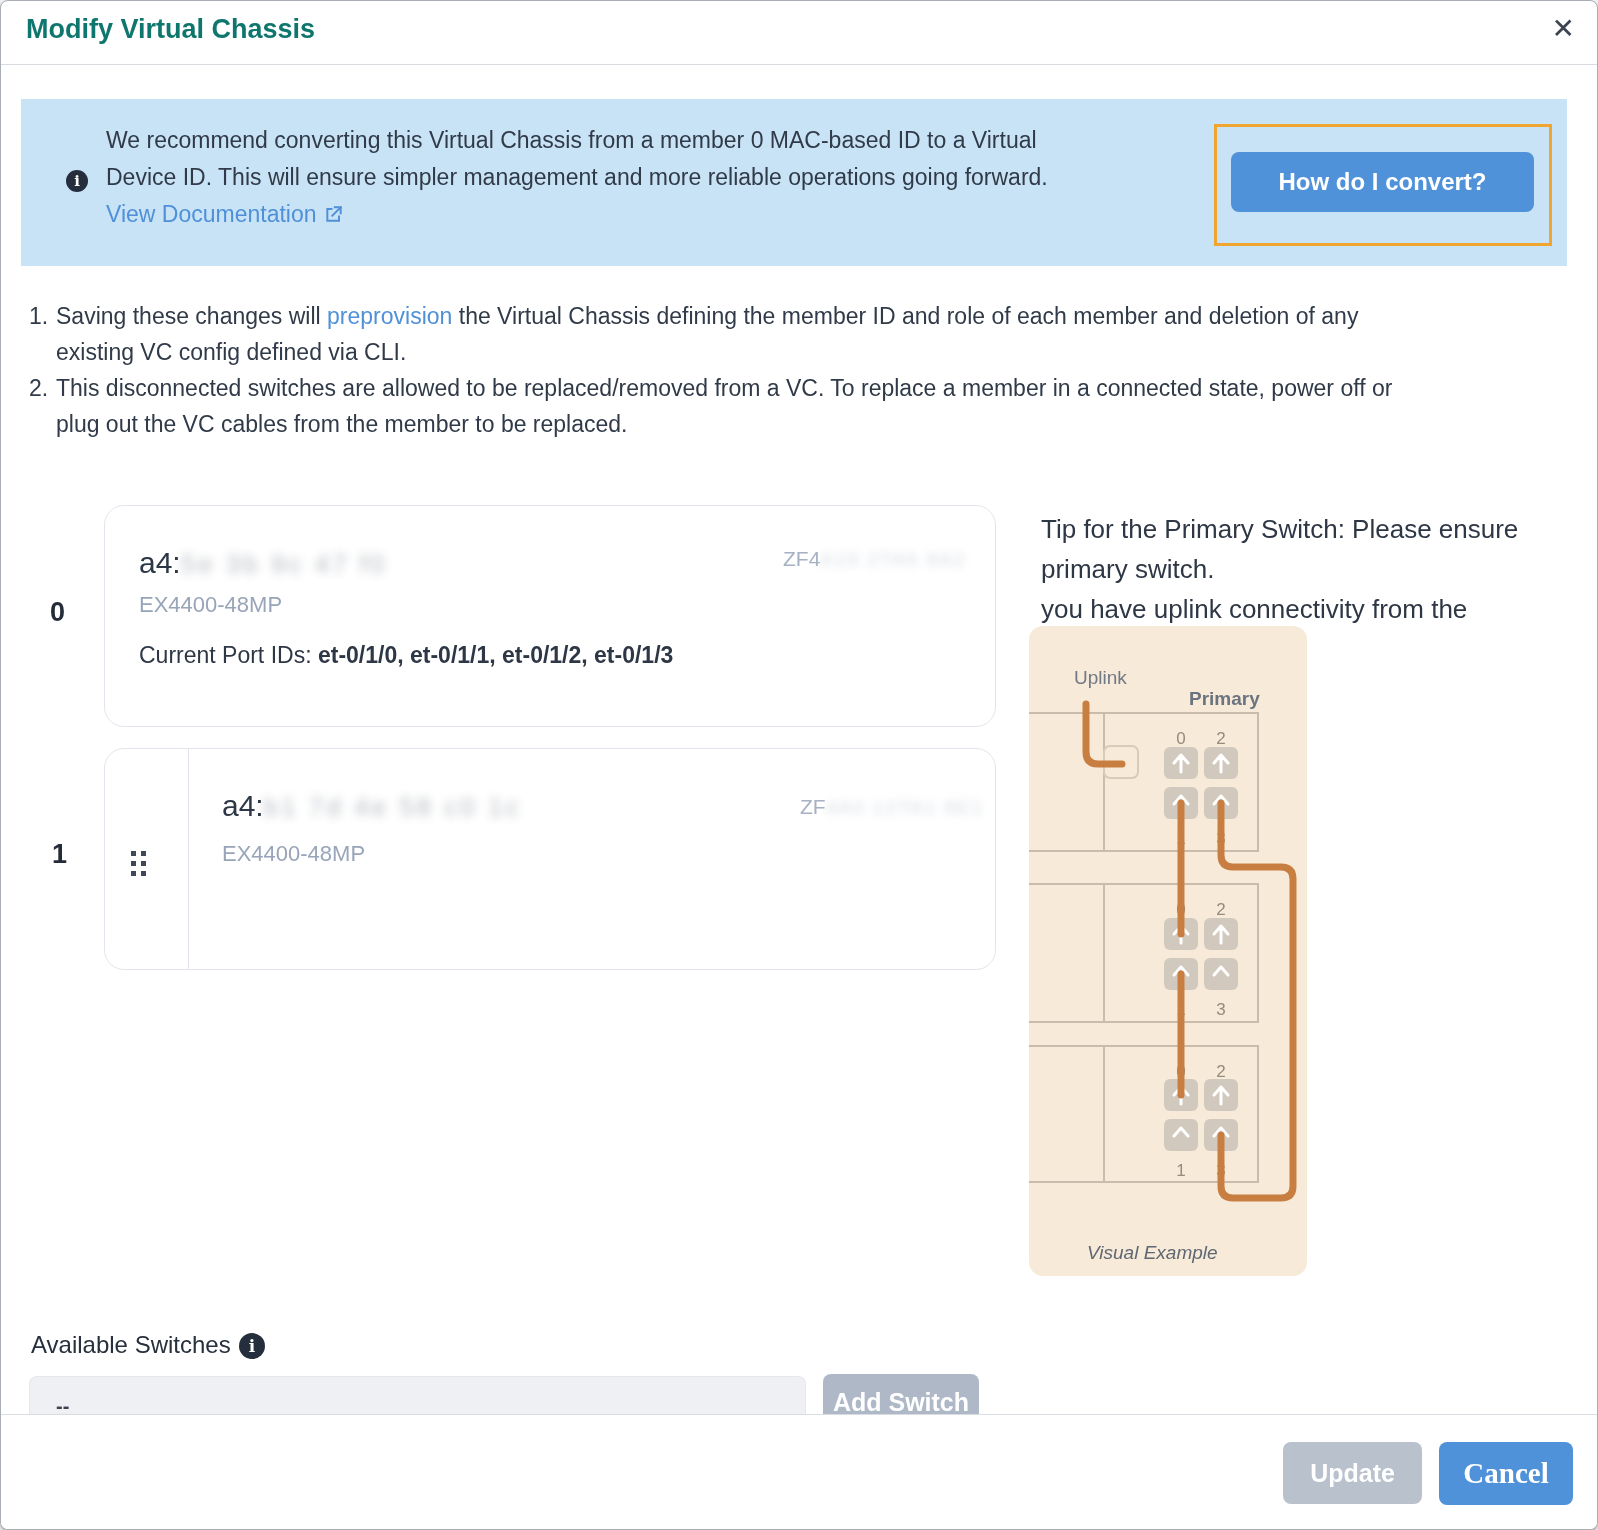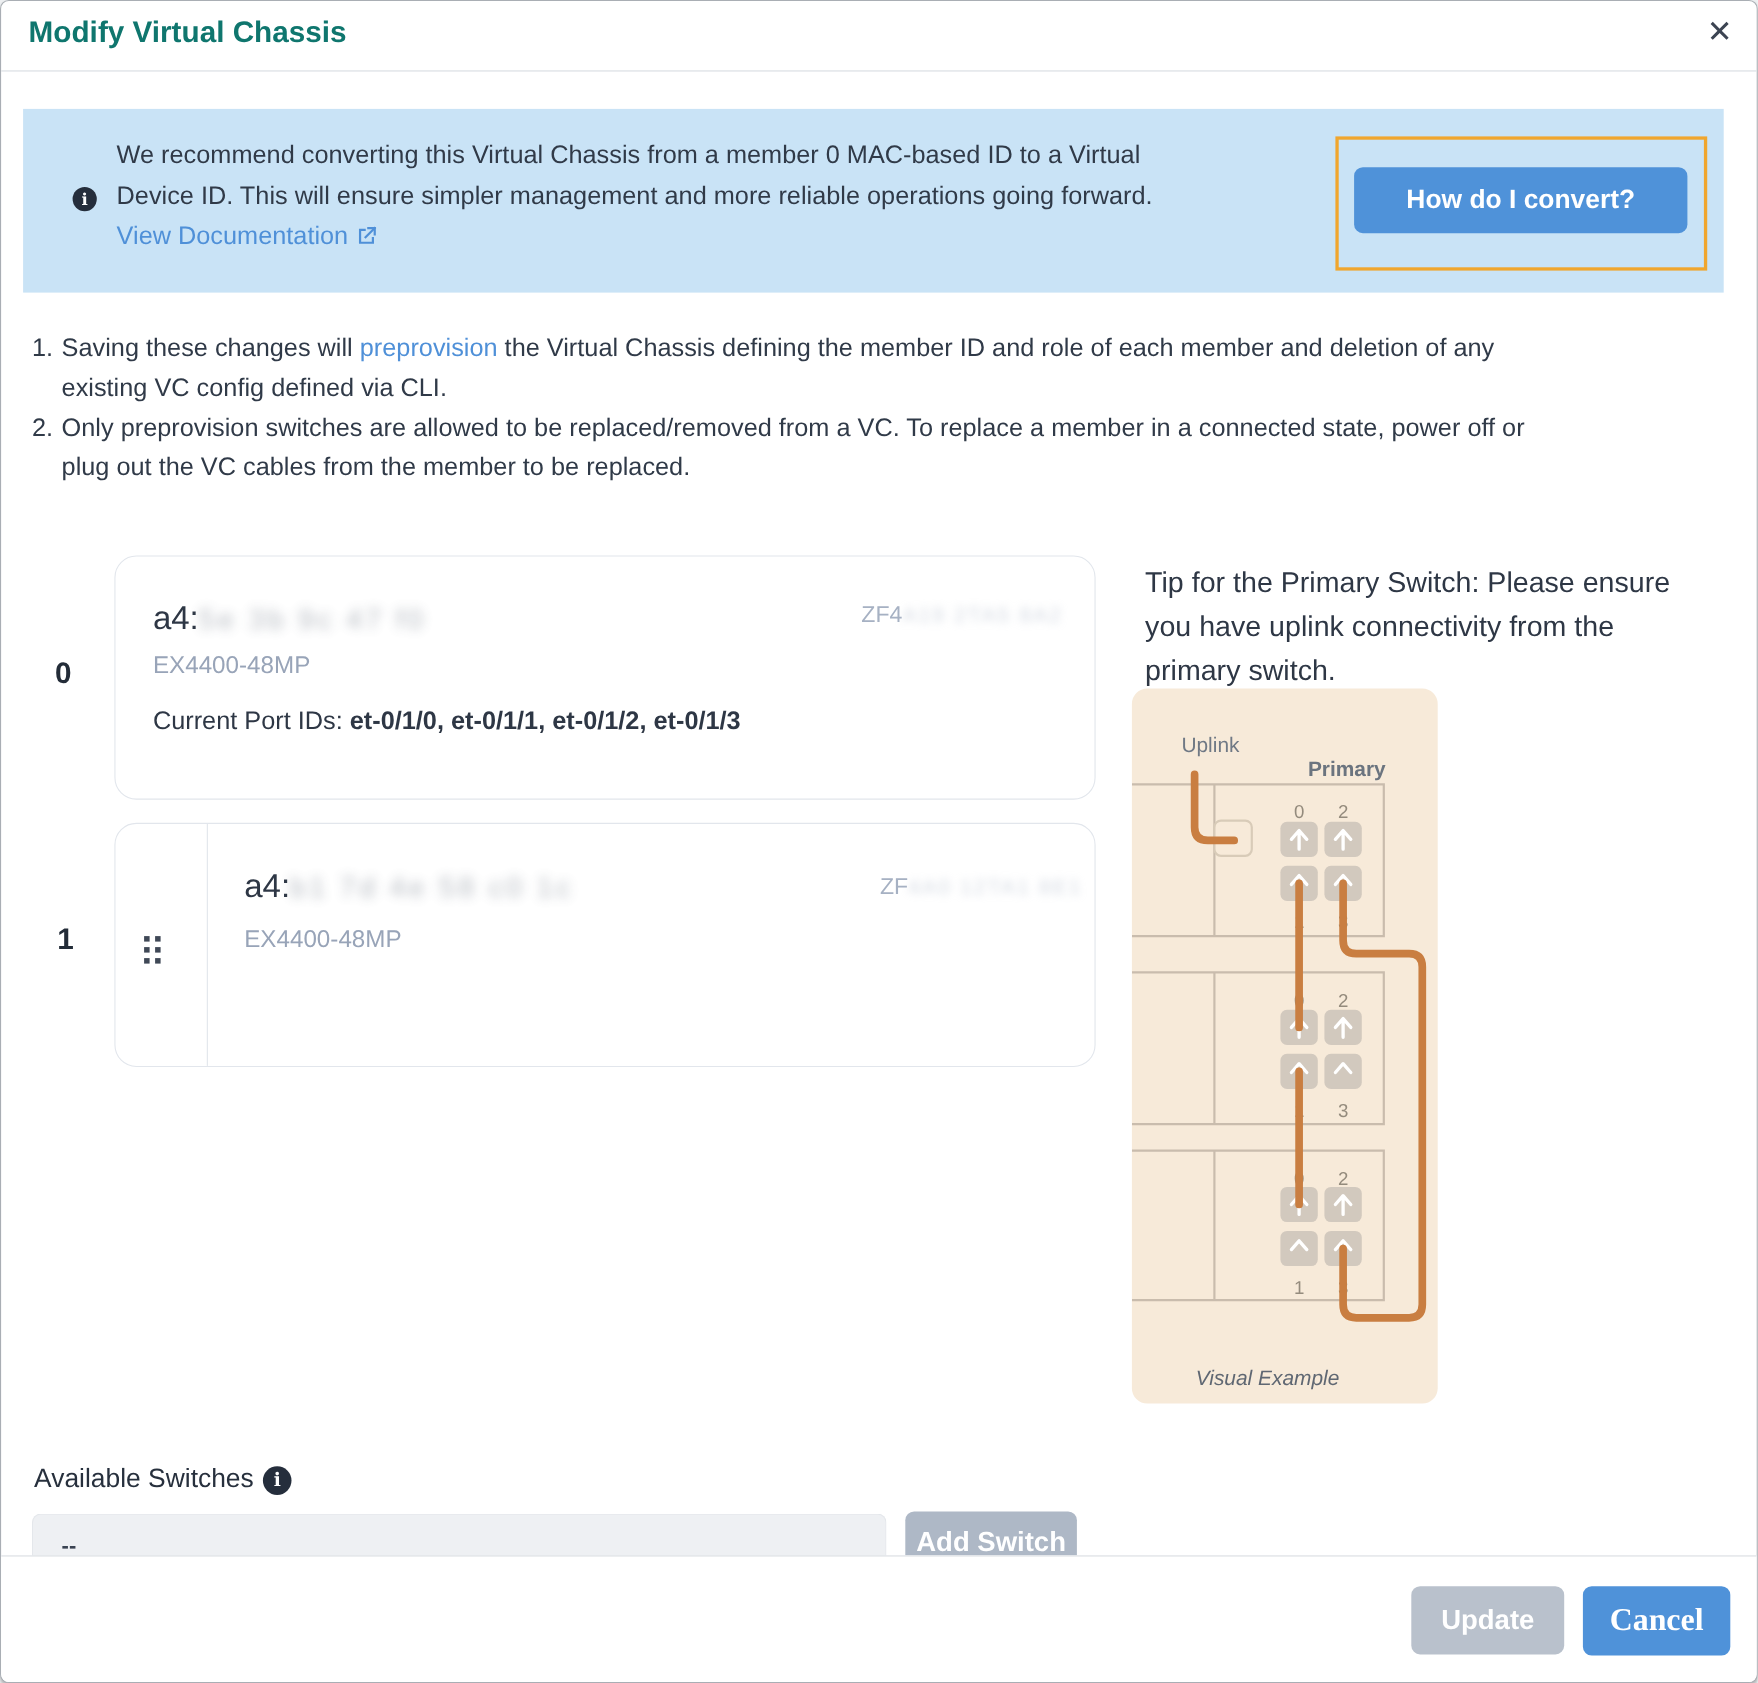--- a/index.html
+++ b/index.html
@@ -107,21 +107,21 @@
     <div class="note">
       <div class="note-num">1.</div>
       <div>
         <div class="note-line"><span>Saving these changes will </span><a class="doc-link">preprovision</a><span> the Virtual Chassis defining the member ID and role of each member and deletion of any</span></div>
         <div class="note-line">existing VC config defined via CLI.</div>
       </div>
     </div>
     <div class="note">
       <div class="note-num">2.</div>
       <div>
-        <div class="note-line">Only preprovision switches are allowed to be replaced/removed from a VC. To replace a member in a connected state, power off or</div>
+        <div class="note-line">This disconnected switches are allowed to be replaced/removed from a VC. To replace a member in a connected state, power off or</div>
         <div class="note-line">plug out the VC cables from the member to be replaced.</div>
       </div>
     </div>
   </div>
 
   <div class="member-pos pos-0">0</div>
   <div class="card card-0">
     <div class="mac-row"><span>a4:</span><span class="redacted">5e 3b 9c 47 f0</span></div>
     <div class="serial"><span>ZF4</span><span class="redacted">A19 2TA5 8A2</span></div>
     <div class="model">EX4400-48MP</div>
@@ -140,22 +140,22 @@
             <i></i>
       </div>
     </div>
     <div class="mac-row"><span>a4:</span><span class="redacted">b1 7d 4e 58 c0 1c</span></div>
     <div class="serial"><span>ZF</span><span class="redacted">4A0 12TA1 8E1</span></div>
     <div class="model">EX4400-48MP</div>
   </div>
 
   <div class="tip">
     <div>Tip for the Primary Switch: Please ensure</div>
+    <div>primary switch.</div>
     <div>you have uplink connectivity from the</div>
-    <div>primary switch.</div>
   </div>
 
   <div class="diagram-panel">
     <svg width="278" height="650" viewBox="0 0 278 650">
 
       <text x="45" y="58" font-size="19" fill="#707985">Uplink</text>
       <text x="160" y="79" font-size="19" font-weight="600" fill="#6b747f">Primary</text>
 
       <g stroke="#c9bcad" stroke-width="2" fill="none">
         <path d="M0 87 H229 V225 H0"></path>

